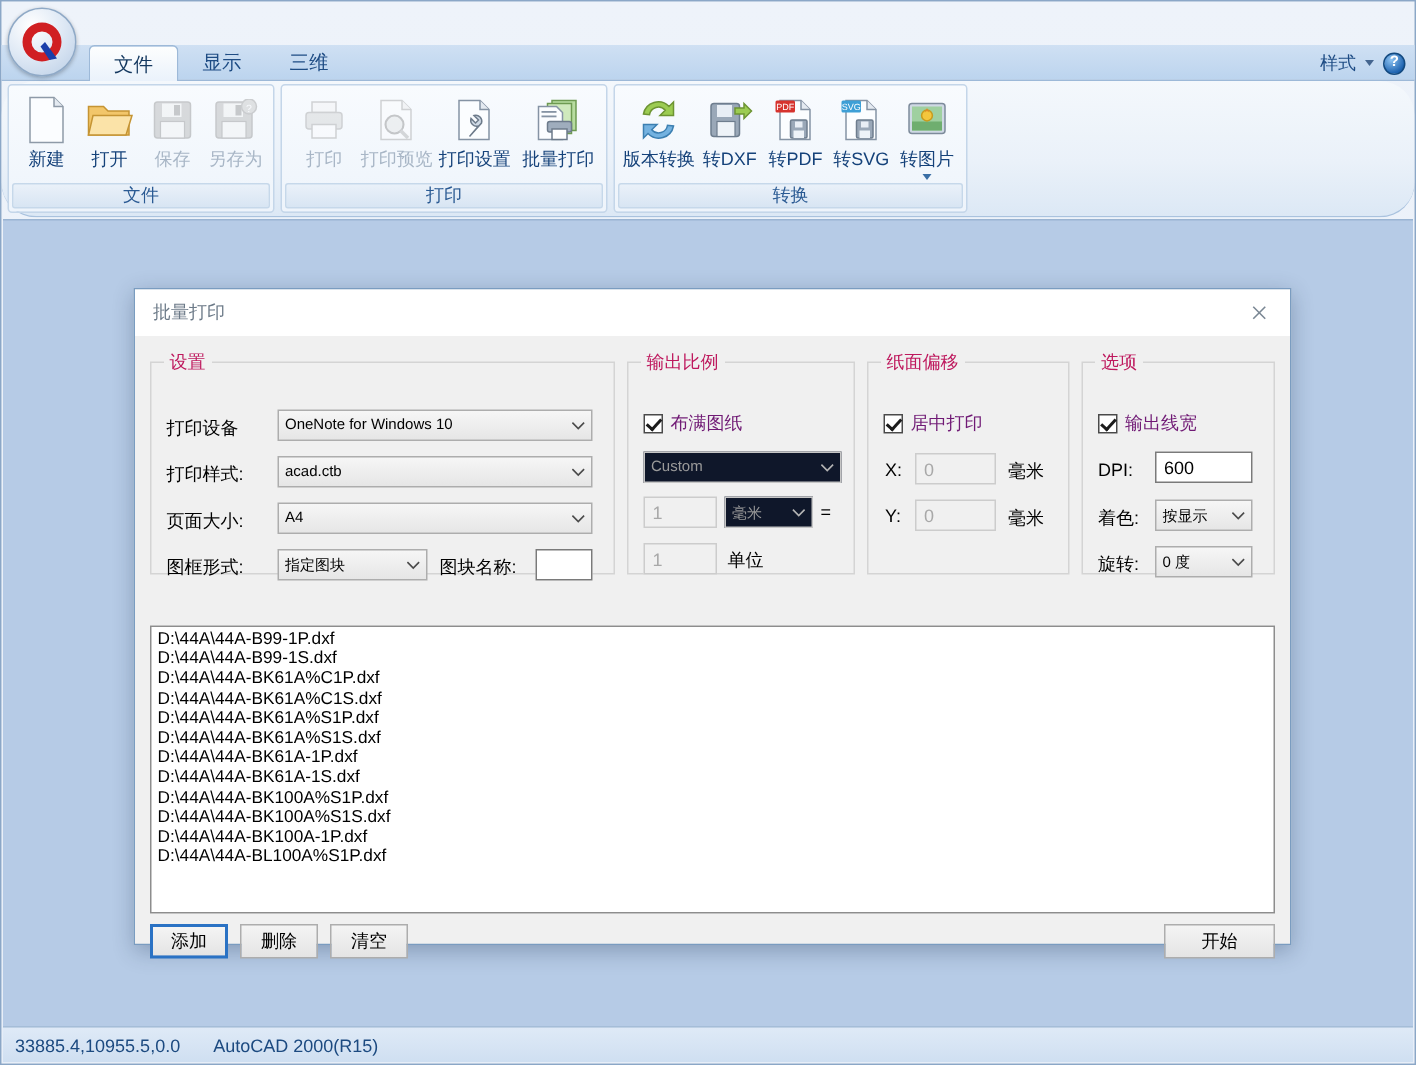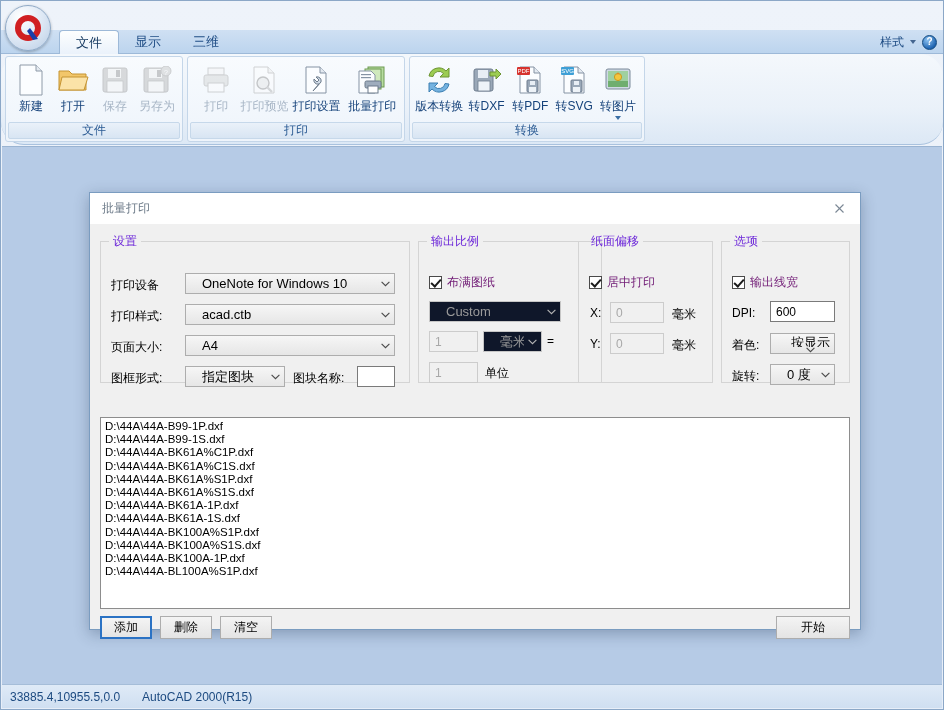--- a/index.html
+++ b/index.html
@@ -168,33 +168,33 @@
 
   
   fieldset.gb {
     position:absolute;
     margin:0; padding:0;
     border:1px solid #d4d4d4;
     background:transparent;
   }
   fieldset.gb > legend {
     margin-left:8px; padding:0 4px;
-    font-size:12px; color:#6d28d9;
+    font-size:12px; color:#be185d;
   }
 
   
   .lbl-r { position:absolute; font-size:12px; color:#000; }
   .combo {
     position:absolute;
     height:21px;
     background: linear-gradient(#f6f6f6, #e6e6e6);
     border:1px solid #adadad;
     display:flex; align-items:center;
-    padding-left:16px;
-    font-size:13px; color:#000;
+    padding-left:4px;
+    font-size:10px; color:#000;
   }
   .combo .cv { flex:1; overflow:hidden; white-space:nowrap; }
   .combo .chev {
     width:17px; display:flex; align-items:center; justify-content:center;
     color:#4a4a4a;
   }
   .combo.disabled {
     background:#0f172a; border-color:#c6c6c6; color:#9a9a9a;
   }
   .combo.disabled .chev { color:#b4b4b4; }
@@ -505,21 +505,21 @@
                 <path d="M0.6 0.8 L4.5 4.7 L8.4 0.8" fill="none" stroke="#4a4a4a" stroke-width="1.1"></path>
               </svg>
           </span>
         </div>
         <span class="lbl-r" style="left:192px; top:120px;">图块名称:</span>
         <div class="txt" style="left:256px; top:116px; width:38px;">
           <span></span>
         </div>
       </fieldset>
 
-      <fieldset class="gb" style="left:328px; top:9px; width:184px; height:150px;">
+      <fieldset class="gb" style="left:328px; top:9px; width:152px; height:150px;">
         <legend>输出比例</legend>
 
         <div class="cbx" style="left:10px; top:24px;">
           <span class="box checked"></span>
           <span>布满图纸</span>
         </div>
 
         <div class="combo disabled" style="left:10px; top:51px; width:132px;">
           <span class="cv">Custom</span>
           <span class="chev">
@@ -576,21 +576,21 @@
           <span class="box checked"></span>
           <span>输出线宽</span>
         </div>
 
         <span class="lbl-r" style="left:10px; top:56px;">DPI:</span>
         <div class="txt" style="left:48px; top:51px; width:65px;">
           <span>600</span>
         </div>
 
         <span class="lbl-r" style="left:10px; top:87px;">着色:</span>
-        <div class="combo" style="left:48px; top:83px; width:65px;flex-direction:column;">
+        <div class="combo" style="left:48px; top:83px; width:65px;">
           <span class="cv">按显示</span>
           <span class="chev">
             <svg width="9" height="6" viewBox="0 0 9 6">
                 <path d="M0.6 0.8 L4.5 4.7 L8.4 0.8" fill="none" stroke="#4a4a4a" stroke-width="1.1"></path>
               </svg>
           </span>
         </div>
 
         <span class="lbl-r" style="left:10px; top:118px;">旋转:</span>
         <div class="combo" style="left:48px; top:114px; width:65px;">

